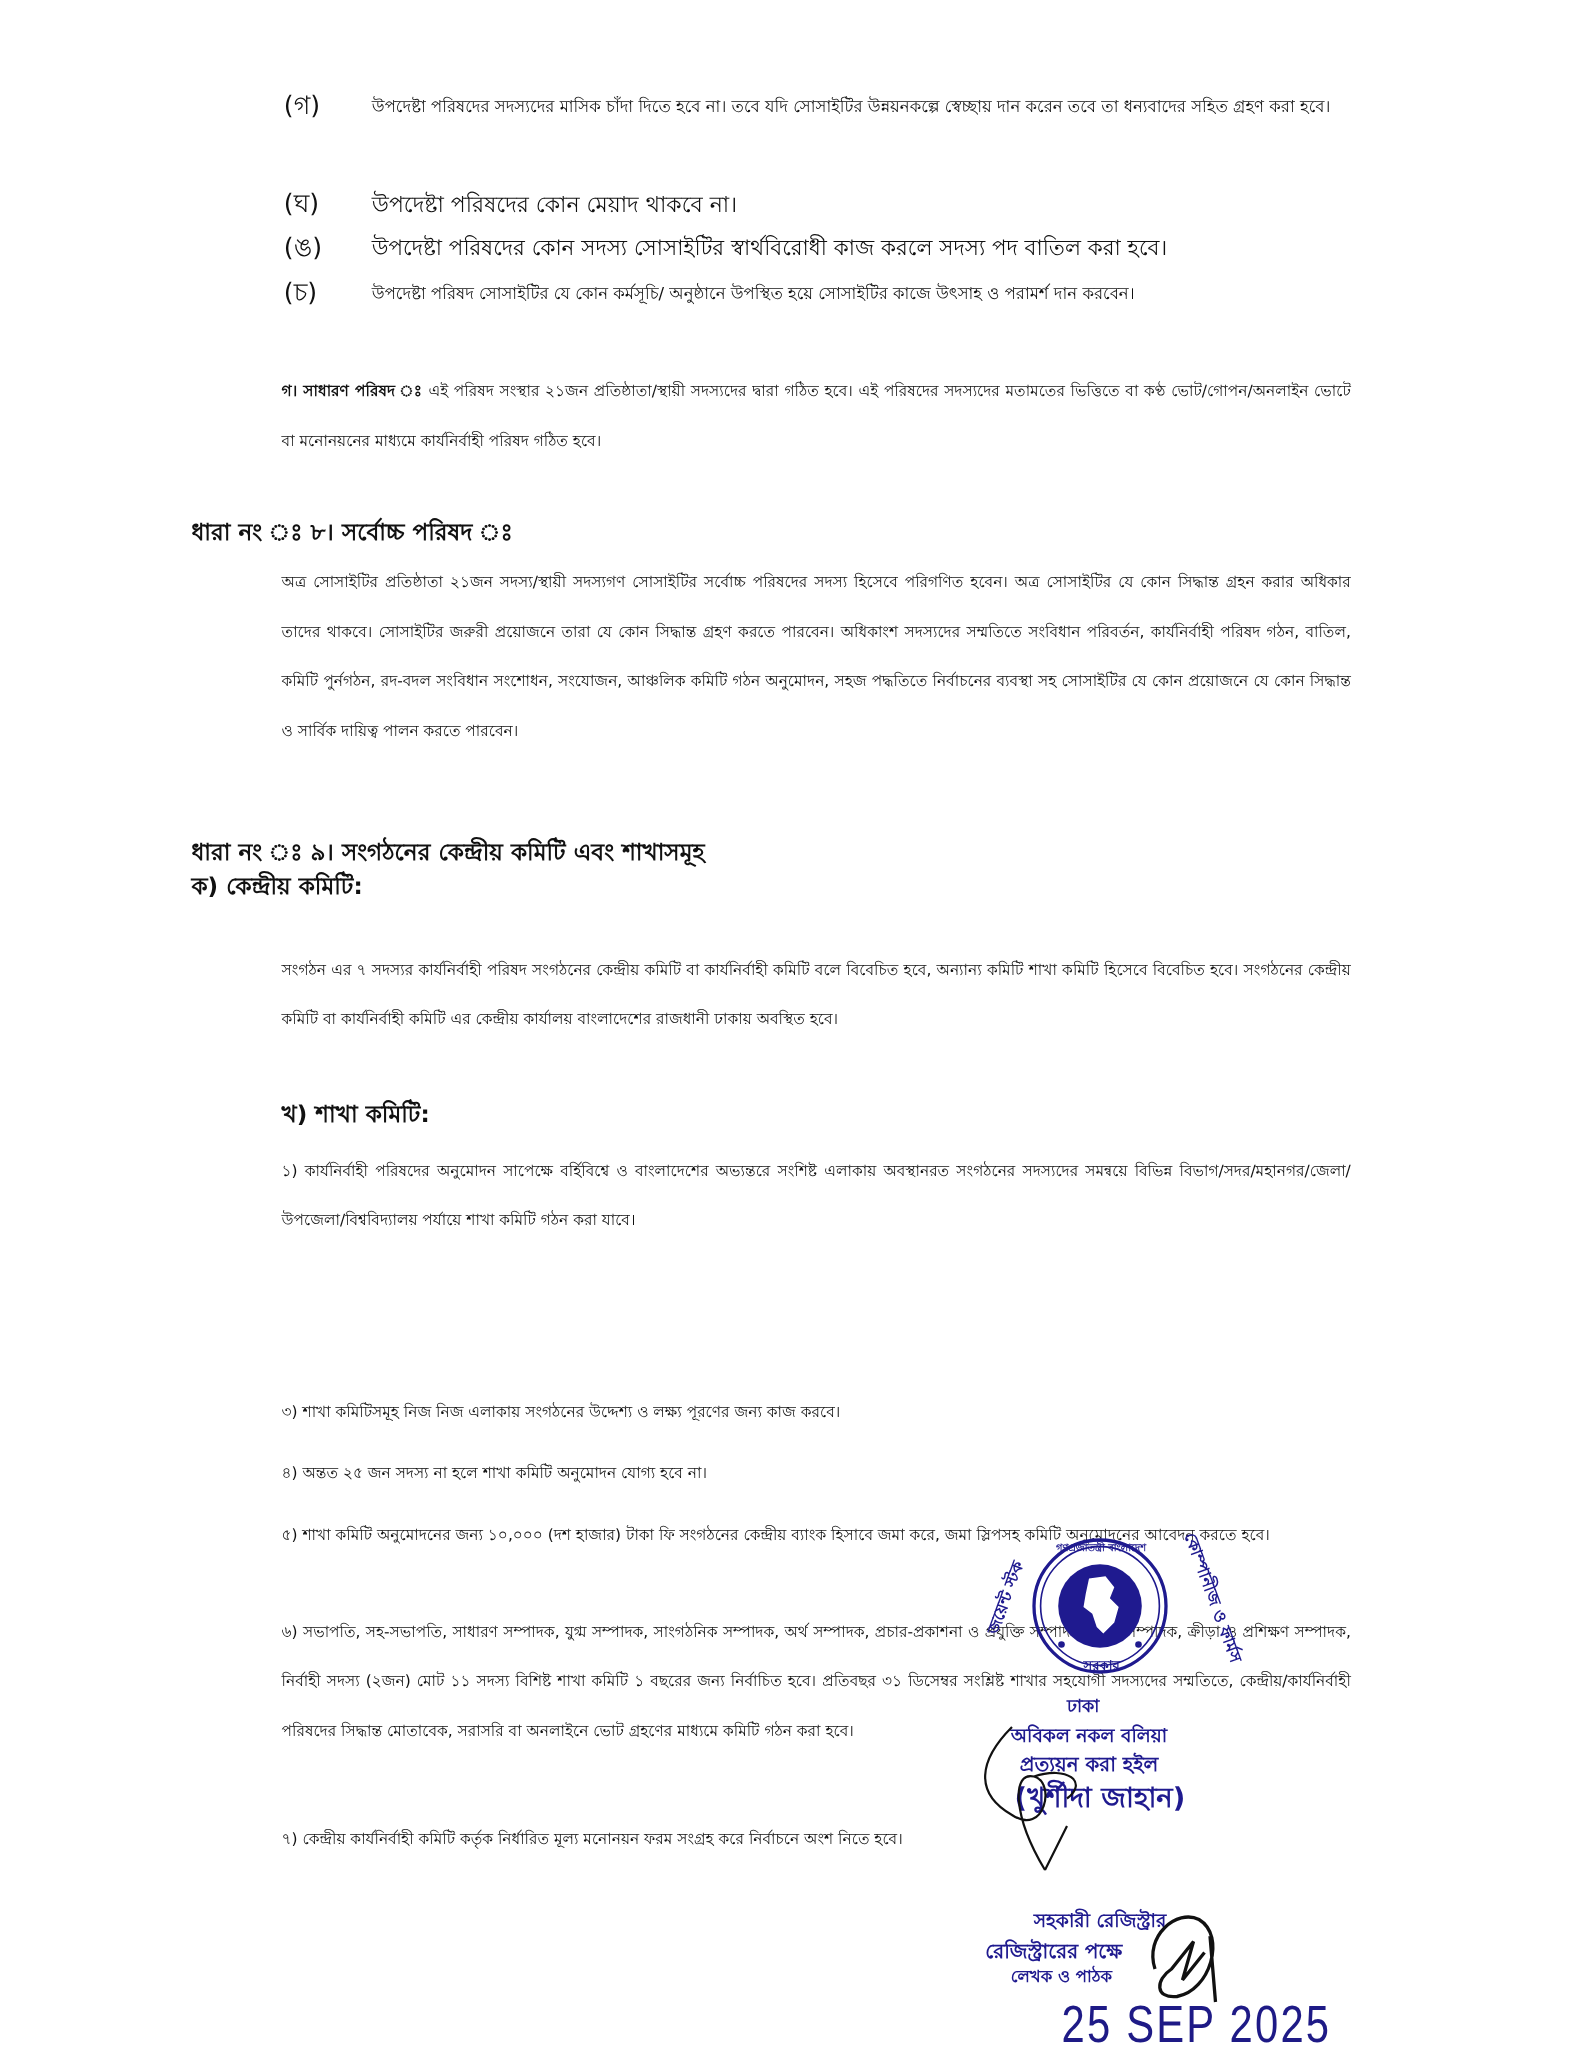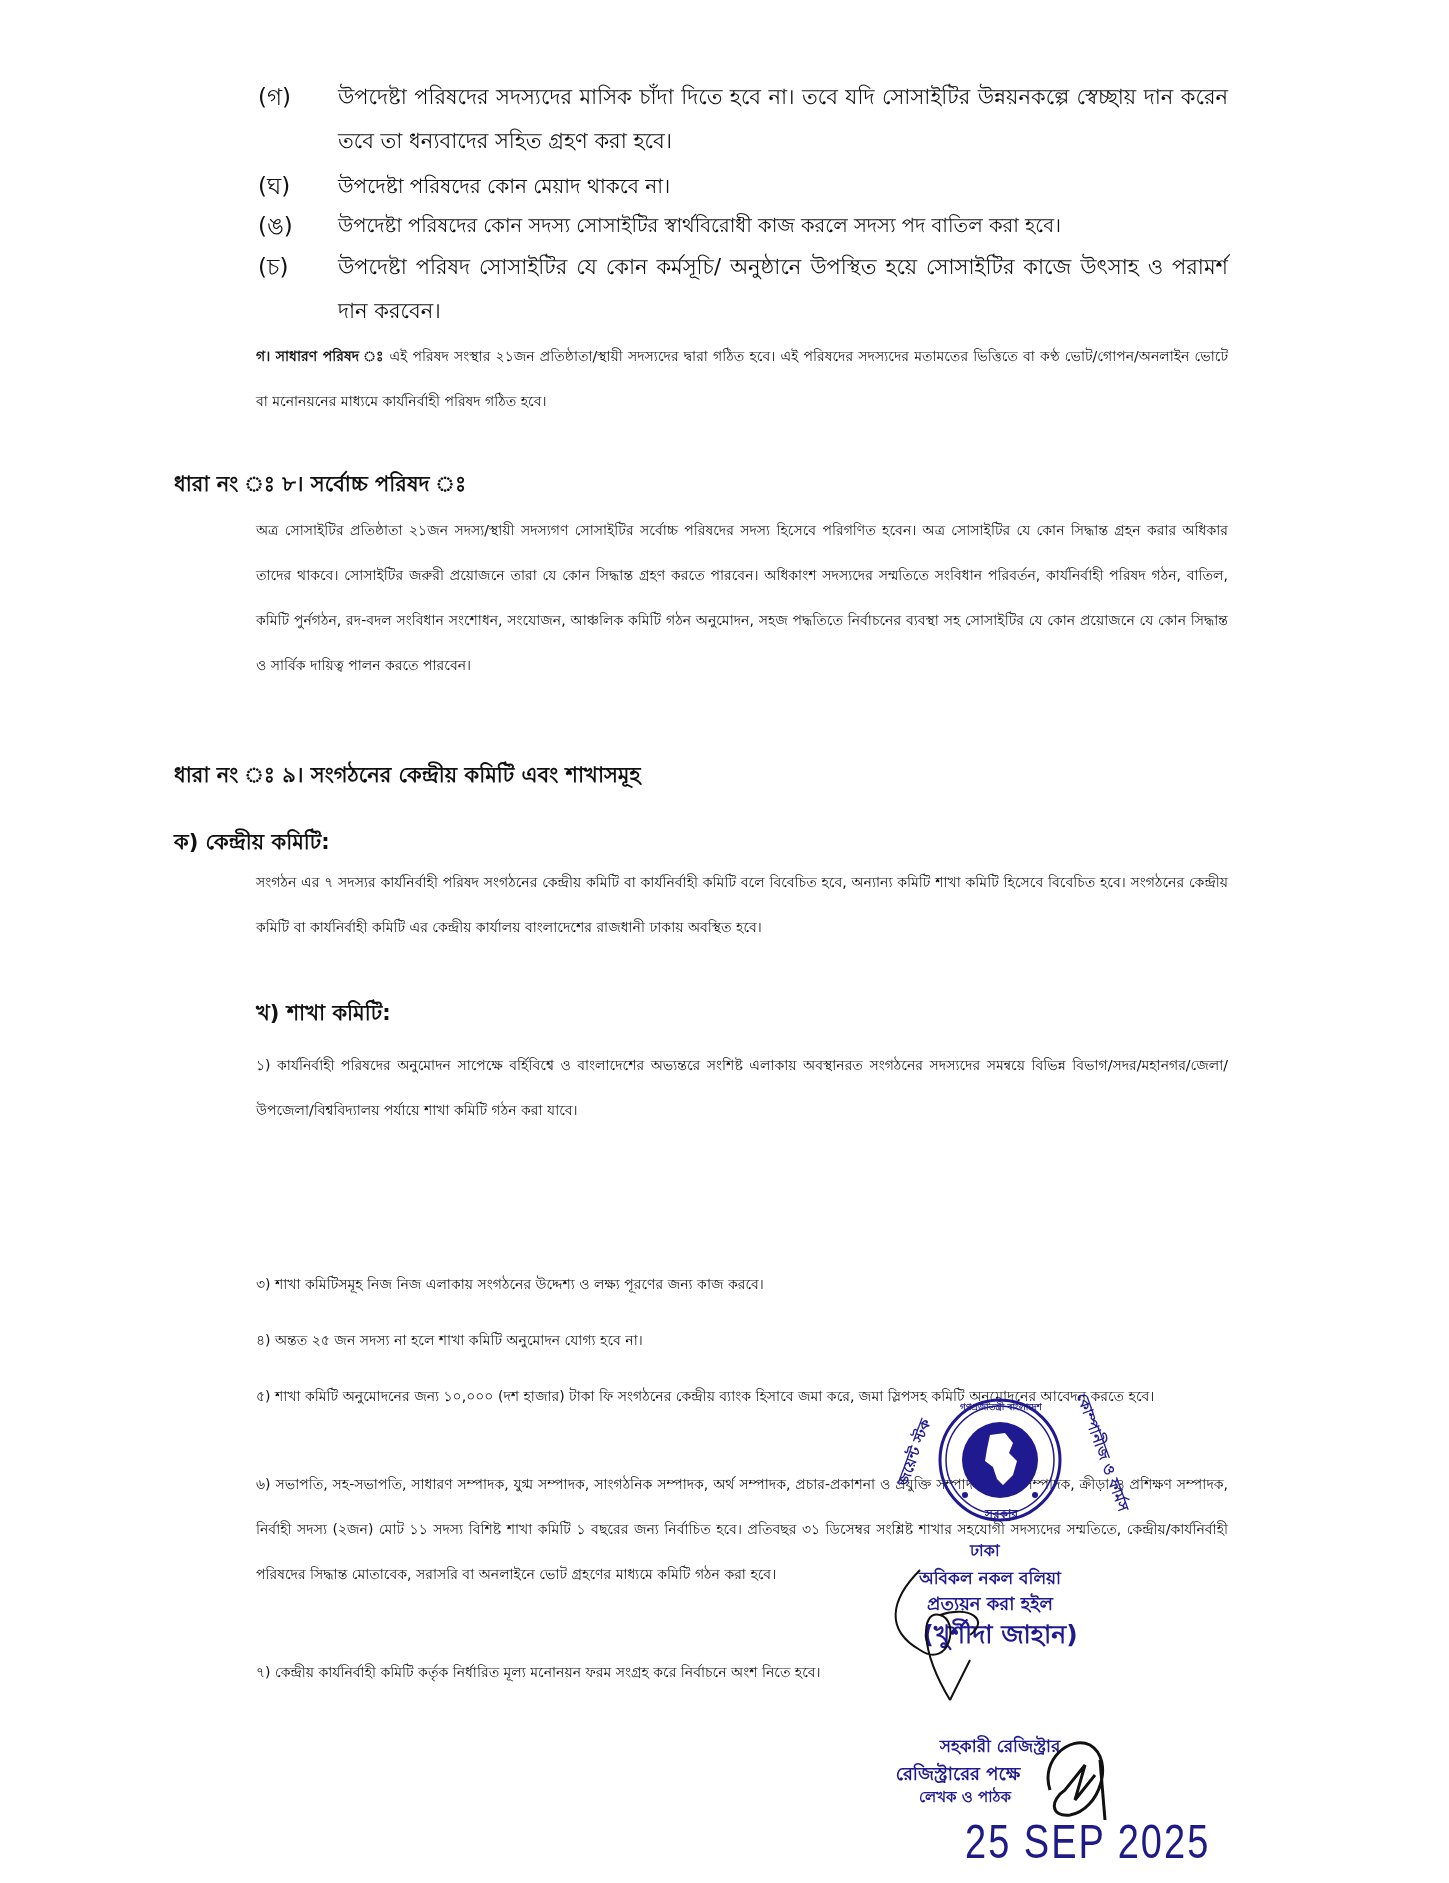--- a/index.html
+++ b/index.html
@@ -6,21 +6,21 @@
   body {
     width: 1449px; height: 1883px; position: relative; overflow: hidden;
     font-family: "DejaVu Sans", "Liberation Sans", sans-serif;
     color: #111111;
   }
   .page { position: absolute; left: 0; top: 0; width: 1449px; height: 1883px; }
   .bold { font-weight: bold; }
 
   
   .li-mark { position: absolute; left: 258px; font-size: 23px; line-height: 44px; }
-  .li-body { position: absolute; left: 338px; width: 890px; font-size: 21px; line-height: 44px; text-align: justify; }
+  .li-body { position: absolute; left: 338px; width: 890px; font-size: 15px; line-height: 44px; text-align: justify; }
 
   .para { position: absolute; left: 256px; width: 972px; font-size: 14px; line-height: 45px; text-align: justify; }
   .head { position: absolute; left: 174px; font-size: 21px; font-weight: bold; line-height: 44px; }
 
   
   .stamp-color { color: #1f1a8f; }
   .seal {
     position: absolute; left: 935px; top: 1395px; width: 130px; height: 130px;
   }
   .stamp-text { position: absolute; font-weight: bold; white-space: nowrap; text-align: center; }
@@ -51,21 +51,21 @@
 
   <div class="para" style="top:334px;">
     <span class="bold">গ। সাধারণ পরিষদ ঃ</span>
     <span>এই পরিষদ সংস্থার ২১জন প্রতিষ্ঠাতা/স্থায়ী সদস্যদের দ্বারা গঠিত হবে। এই পরিষদের সদস্যদের মতামতের ভিত্তিতে বা কণ্ঠ ভোট/গোপন/অনলাইন ভোটে বা মনোনয়নের মাধ্যমে কার্যনির্বাহী পরিষদ গঠিত হবে।</span>
   </div>
 
   <div class="head" style="top:462px;">ধারা নং ঃ ৮। সর্বোচ্চ পরিষদ ঃ</div>
   <div class="para" style="top:508px; line-height:45px;">অত্র সোসাইটির প্রতিষ্ঠাতা ২১জন সদস্য/স্থায়ী সদস্যগণ সোসাইটির সর্বোচ্চ পরিষদের সদস্য হিসেবে পরিগণিত হবেন। অত্র সোসাইটির যে কোন সিদ্ধান্ত গ্রহন করার অধিকার তাদের থাকবে। সোসাইটির জরুরী প্রয়োজনে তারা যে কোন সিদ্ধান্ত গ্রহণ করতে পারবেন। অধিকাংশ সদস্যদের সম্মতিতে সংবিধান পরিবর্তন, কার্যনির্বাহী পরিষদ গঠন, বাতিল, কমিটি পুর্নগঠন, রদ-বদল সংবিধান সংশোধন, সংযোজন, আঞ্চলিক কমিটি গঠন অনুমোদন, সহজ পদ্ধতিতে নির্বাচনের ব্যবস্থা সহ সোসাইটির যে কোন প্রয়োজনে যে কোন সিদ্ধান্ত ও সার্বিক দায়িত্ব পালন করতে পারবেন।</div>
 
   <div class="head" style="top:753px;">ধারা নং ঃ ৯। সংগঠনের কেন্দ্রীয় কমিটি এবং শাখাসমূহ</div>
-  <div class="head" style="top:820px;">ক) কেন্দ্রীয় কমিটি:</div>
+  <div class="head" style="top:784px;">ক) কেন্দ্রীয় কমিটি:</div>
   <div class="para" style="top:860px;">সংগঠন এর ৭ সদস্যর কার্যনির্বাহী পরিষদ সংগঠনের কেন্দ্রীয় কমিটি বা কার্যনির্বাহী কমিটি বলে বিবেচিত হবে, অন্যান্য কমিটি শাখা কমিটি হিসেবে বিবেচিত হবে। সংগঠনের কেন্দ্রীয় কমিটি বা কার্যনির্বাহী কমিটি এর কেন্দ্রীয় কার্যালয় বাংলাদেশের রাজধানী ঢাকায় অবস্থিত হবে।</div>
 
   <div class="head" style="left:256px; top:991px;">খ) শাখা কমিটি:</div>
 
   <div class="para" style="top:1043px;">১) কার্যনির্বাহী পরিষদের অনুমোদন সাপেক্ষে বর্হিবিশ্বে ও বাংলাদেশের অভ্যন্তরে সংশিষ্ট এলাকায় অবস্থানরত সংগঠনের সদস্যদের সমন্বয়ে বিভিন্ন বিভাগ/সদর/মহানগর/জেলা/উপজেলা/বিশ্ববিদ্যালয় পর্যায়ে শাখা কমিটি গঠন করা যাবে।</div>
   <div class="para" style="top:1262px;">৩) শাখা কমিটিসমূহ নিজ নিজ এলাকায় সংগঠনের উদ্দেশ্য ও লক্ষ্য পূরণের জন্য কাজ করবে।</div>
   <div class="para" style="top:1318px;">৪) অন্তত ২৫ জন সদস্য না হলে শাখা কমিটি অনুমোদন যোগ্য হবে না।</div>
   <div class="para" style="top:1374px;">৫) শাখা কমিটি অনুমোদনের জন্য ১০,০০০ (দশ হাজার) টাকা ফি সংগঠনের কেন্দ্রীয় ব্যাংক হিসাবে জমা করে, জমা স্লিপসহ কমিটি অনুমোদনের আবেদন করতে হবে।</div>
   <div class="para" style="top:1462px;">৬) সভাপতি, সহ-সভাপতি, সাধারণ সম্পাদক, যুগ্ম সম্পাদক, সাংগঠনিক সম্পাদক, অর্থ সম্পাদক, প্রচার-প্রকাশনা ও প্রযুক্তি সম্পাদক, দপ্তর সম্পাদক, ক্রীড়া ও প্রশিক্ষণ সম্পাদক, নির্বাহী সদস্য (২জন) মোট ১১ সদস্য বিশিষ্ট শাখা কমিটি ১ বছরের জন্য নির্বাচিত হবে। প্রতিবছর ৩১ ডিসেম্বর সংশ্লিষ্ট শাখার সহযোগী সদস্যদের সম্মতিতে, কেন্দ্রীয়/কার্যনির্বাহী পরিষদের সিদ্ধান্ত মোতাবেক, সরাসরি বা অনলাইনে ভোট গ্রহণের মাধ্যমে কমিটি গঠন করা হবে।</div>
   <div class="para" style="top:1650px;">৭) কেন্দ্রীয় কার্যনির্বাহী কমিটি কর্তৃক নির্ধারিত মূল্য মনোনয়ন ফরম সংগ্রহ করে নির্বাচনে অংশ নিতে হবে।</div>

